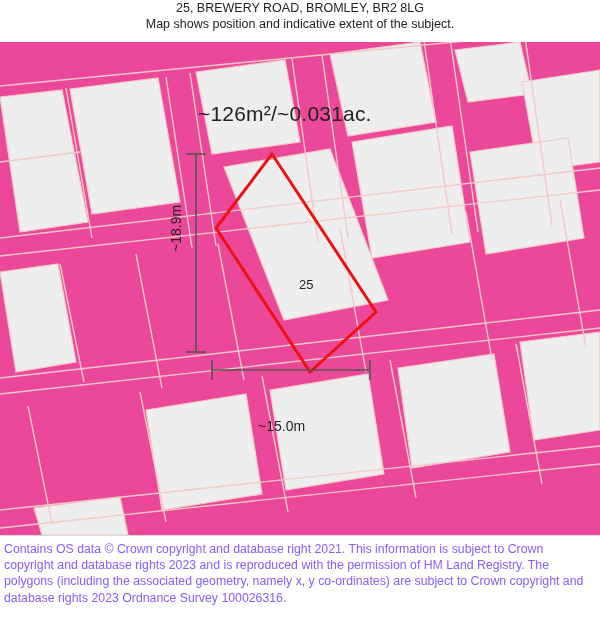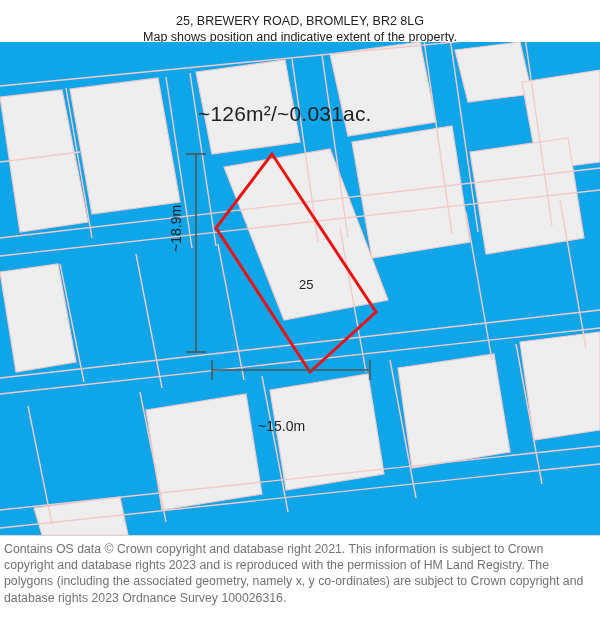--- a/index.html
+++ b/index.html
@@ -20,41 +20,41 @@
     height: 625px;
   }
   
   .header {
     position: absolute;
     top: 0;
     left: 0;
     width: 600px;
     height: 42px;
     text-align: center;
-    padding-top: 13px;
+    padding-top: 0;
     box-sizing: border-box;
   }
   .header .title {
     font-size: 12.5px;
     line-height: 16px;
     color: #222;
   }
   .header .subtitle {
     font-size: 12.5px;
     line-height: 16px;
     color: #222;
   }
   
   .map {
     position: absolute;
     top: 42px;
     left: 0;
     width: 600px;
     height: 493px;
-    background: #0ea5e9;
+    background: #ec4899;
     overflow: hidden;
   }
   .map svg {
     display: block;
   }
   .area-label {
     position: absolute;
     left: 198px;
     top: 60px;
     font-size: 21px;
@@ -95,31 +95,31 @@
     width: 600px;
     height: 90px;
     box-sizing: border-box;
     padding: 5px 4px 0 4px;
     border-top: 1px solid #d8d8d8;
   }
   .footer p {
     margin: 0;
     font-size: 12.3px;
     line-height: 16.2px;
-    color: #737373;
+    color: #8b5cf6;
   }
 </style>
 </head>
 <body>
 
 <div class="page">
 
   <div class="header">
     <div class="title">25, BREWERY ROAD, BROMLEY, BR2 8LG</div>
-    <div class="subtitle">Map shows position and indicative extent of the property.</div>
+    <div class="subtitle">Map shows position and indicative extent of the subject.</div>
   </div>
 
   <div class="map">
     <svg width="600" height="493" viewBox="0 0 600 493">
 
       <g shape-rendering="geometricPrecision">
 
         <polygon points="0,55 62,48 88,180 20,190" fill="#eeeeee" stroke="#f4c9c9" stroke-width="1.2"></polygon>
         <polygon points="70,47 158,36 180,160 92,172" fill="#eeeeee" stroke="#f4c9c9" stroke-width="1.2"></polygon>
         <polygon points="196,30 285,18 300,100 212,112" fill="#eeeeee" stroke="#f4c9c9" stroke-width="1.2"></polygon>

